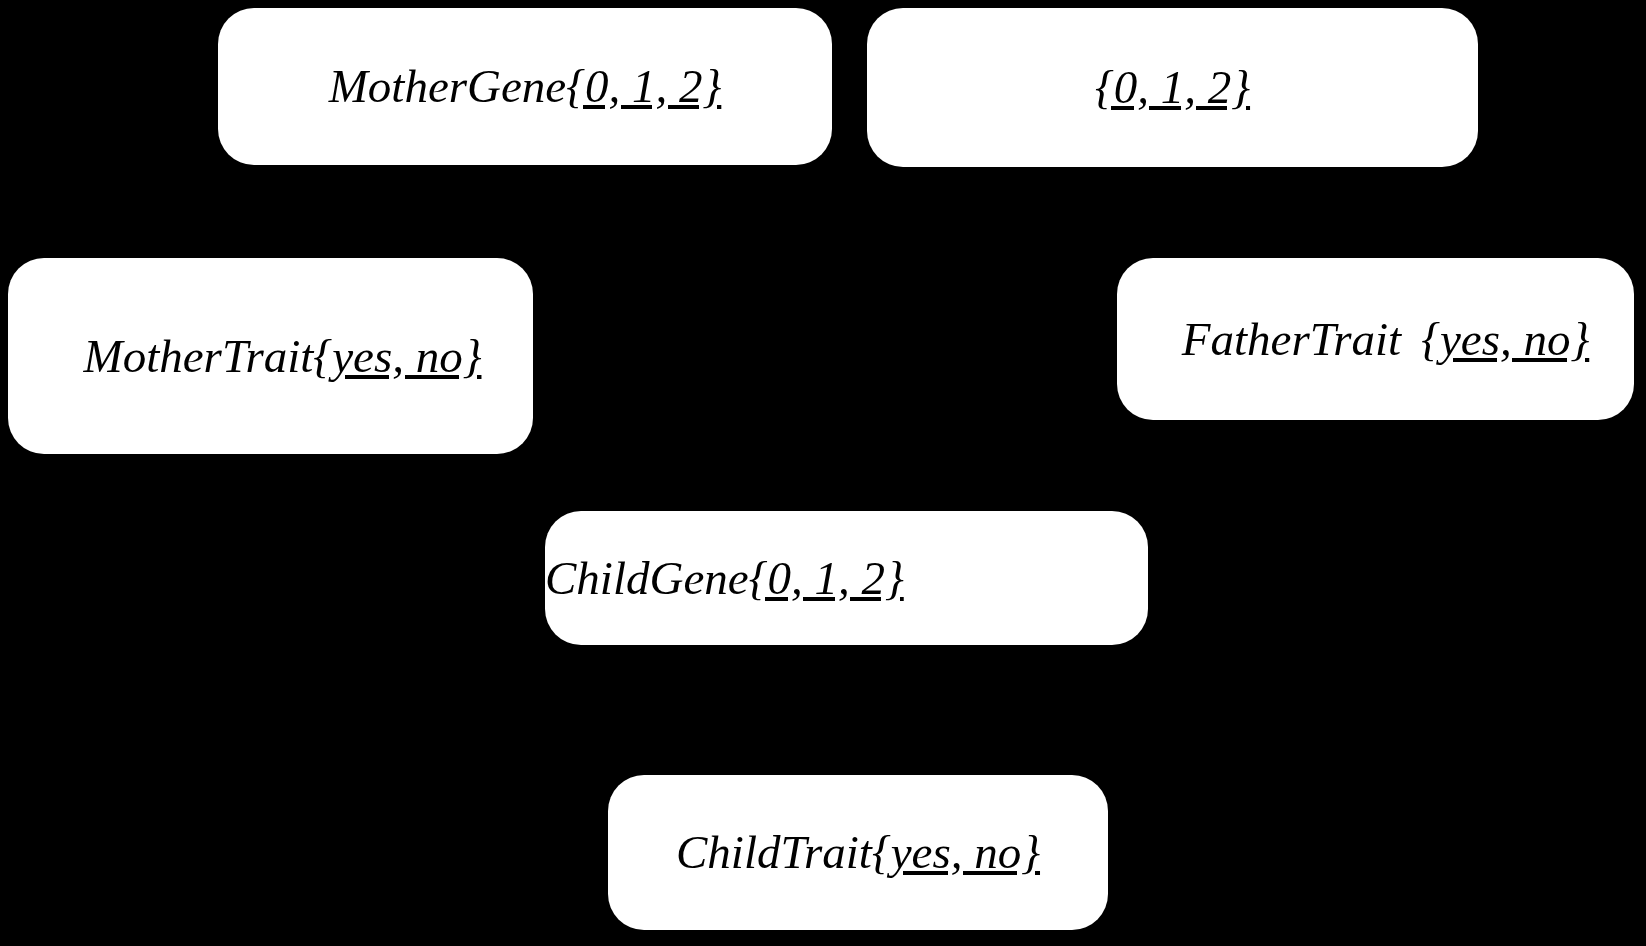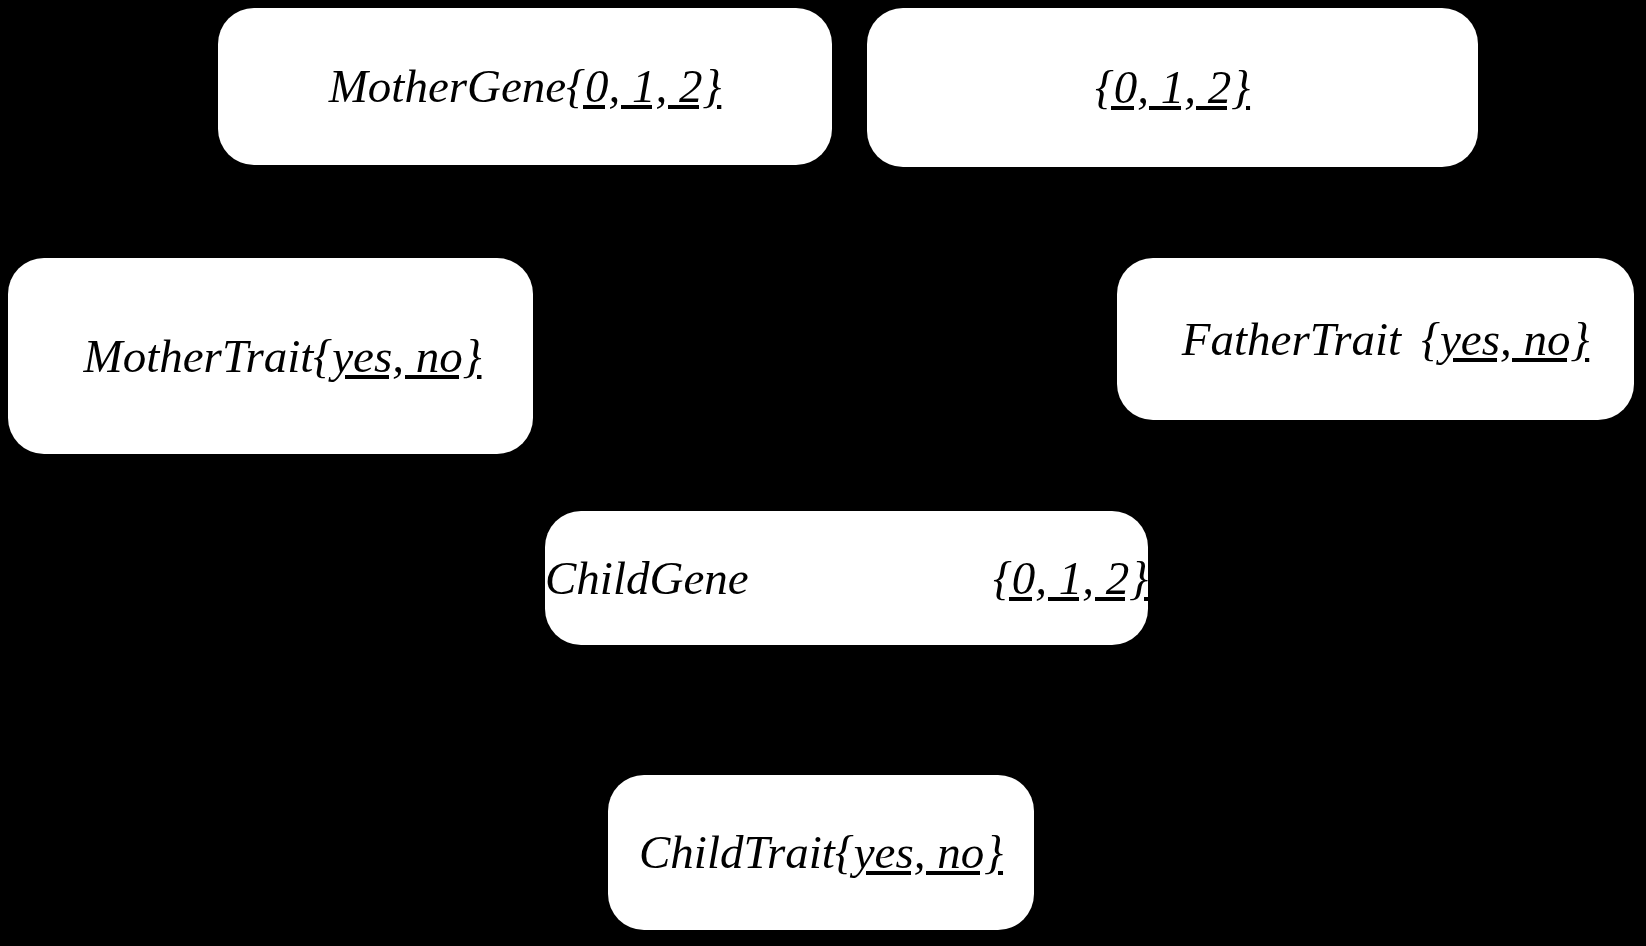--- a/index.html
+++ b/index.html
@@ -39,30 +39,30 @@
   .node .node-domain {
     display: block;
     text-decoration: underline;
   }
   
   #node-mother-gene  { left: 218px; top: 8px;   width: 614px; height: 157px; }
   #node-father-gene  { left: 867px; top: 8px;   width: 611px; height: 159px; }
   #node-mother-trait { left: 8px;   top: 258px; width: 525px; height: 196px; }
   #node-father-trait { left: 1117px;top: 258px; width: 517px; height: 162px; gap: 20px; }
   #node-child-gene   { left: 545px; top: 511px; width: 603px; height: 134px; }
-  #node-child-trait  { left: 608px; top: 775px; width: 426px; height: 155px; text-align: center; }
+  #node-child-trait  { left: 608px; top: 775px; width: 500px; height: 155px; text-align: center; }
 
   
   #node-mother-trait .node-name,
   #node-mother-trait .node-domain { transform: translateX(12px); }
   
   #node-father-trait .node-name,
   #node-father-trait .node-domain { transform: translateX(10px); }
   
-  #node-child-gene { justify-content: space-between; }
+  #node-child-gene { justify-content: flex-start; }
 
   
   #edges {
     position: absolute;
     left: 0; top: 0;
     width: 1646px;
     height: 946px;
     pointer-events: none;
   }
   #edges path { fill: none; stroke: #000000; stroke-width: 3; }

